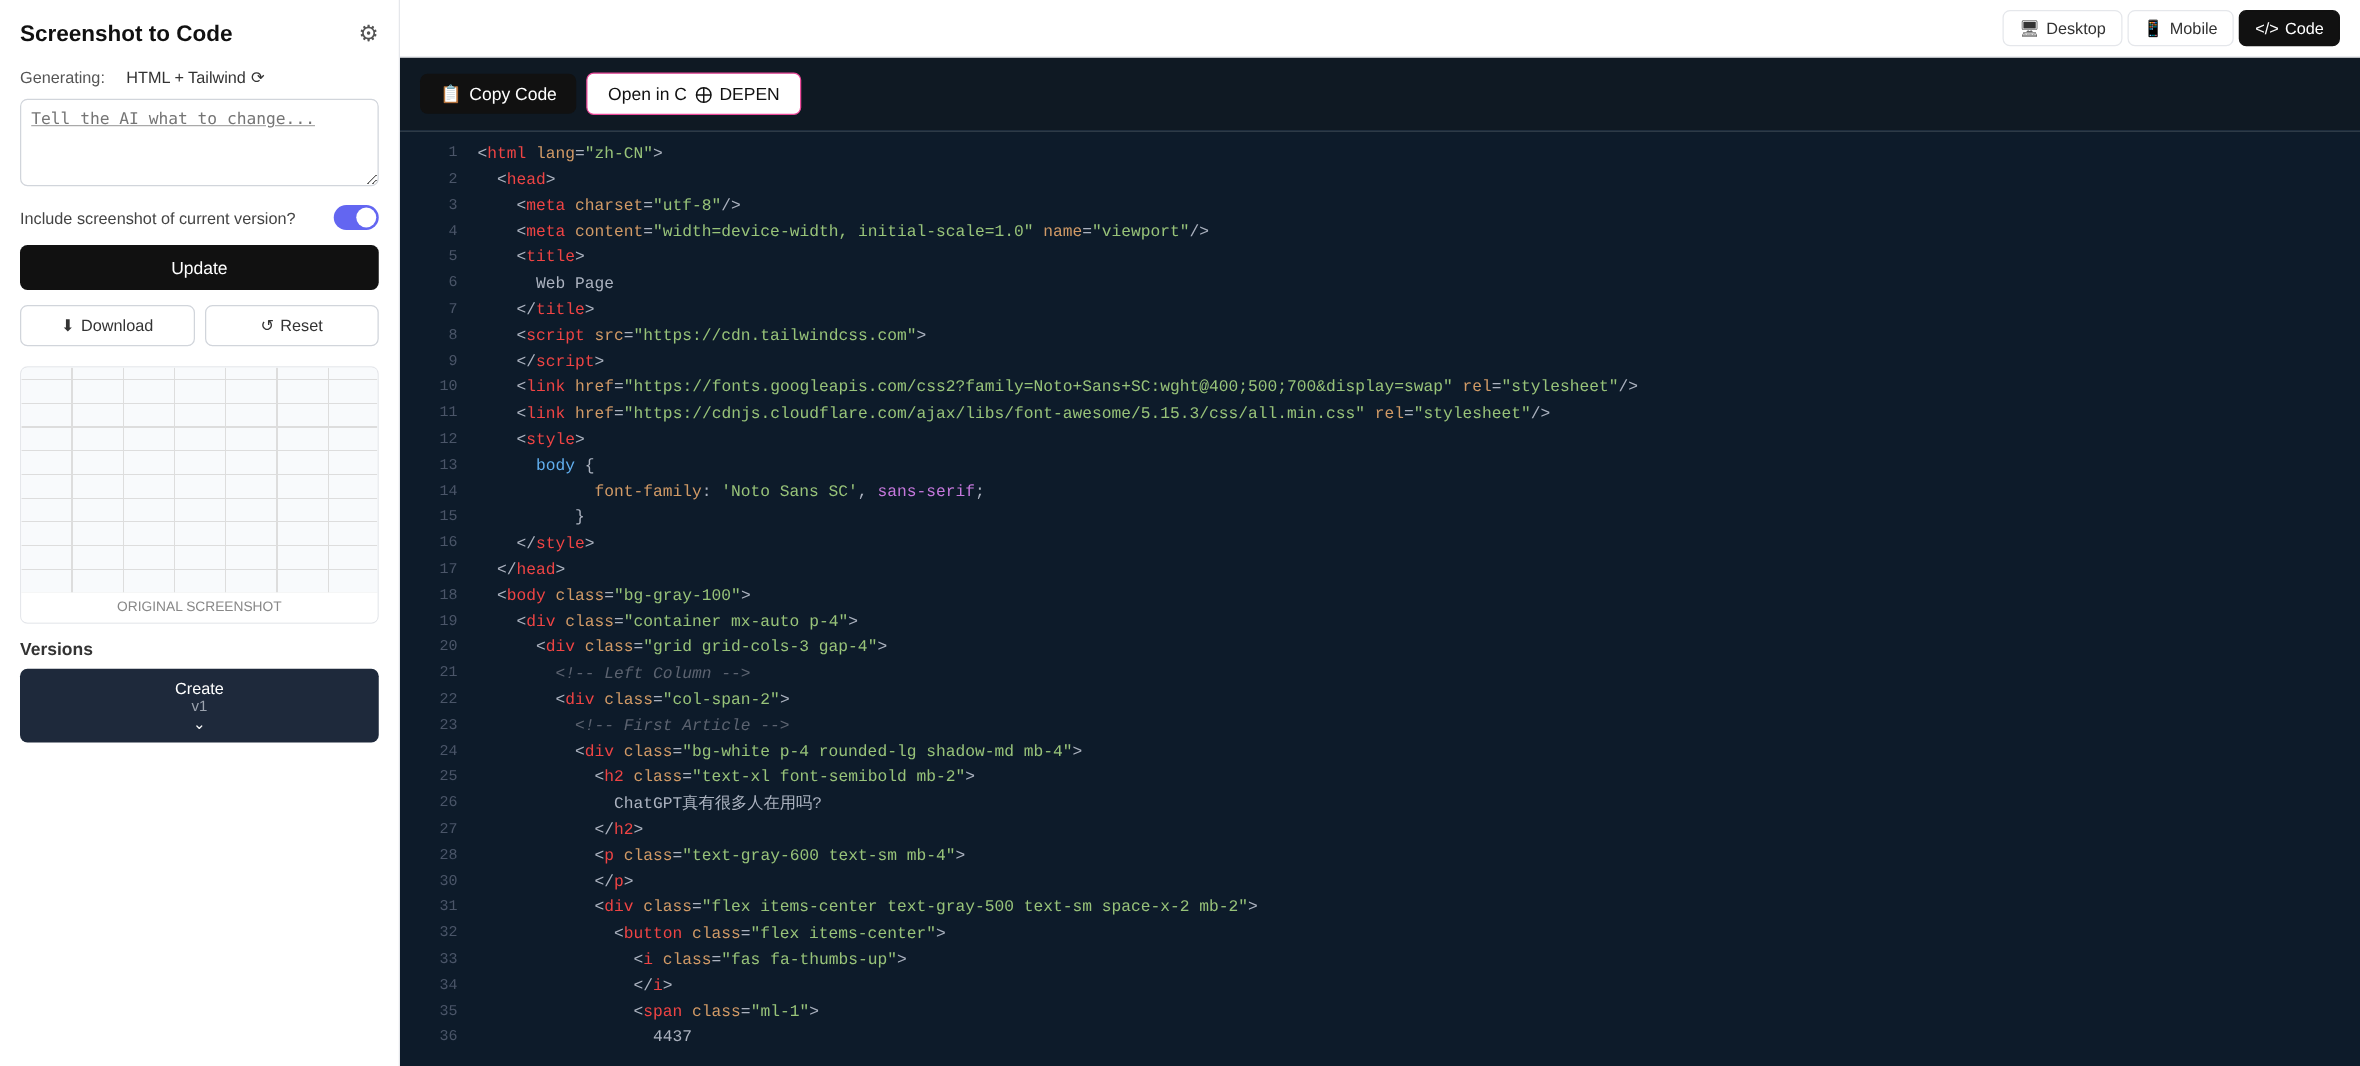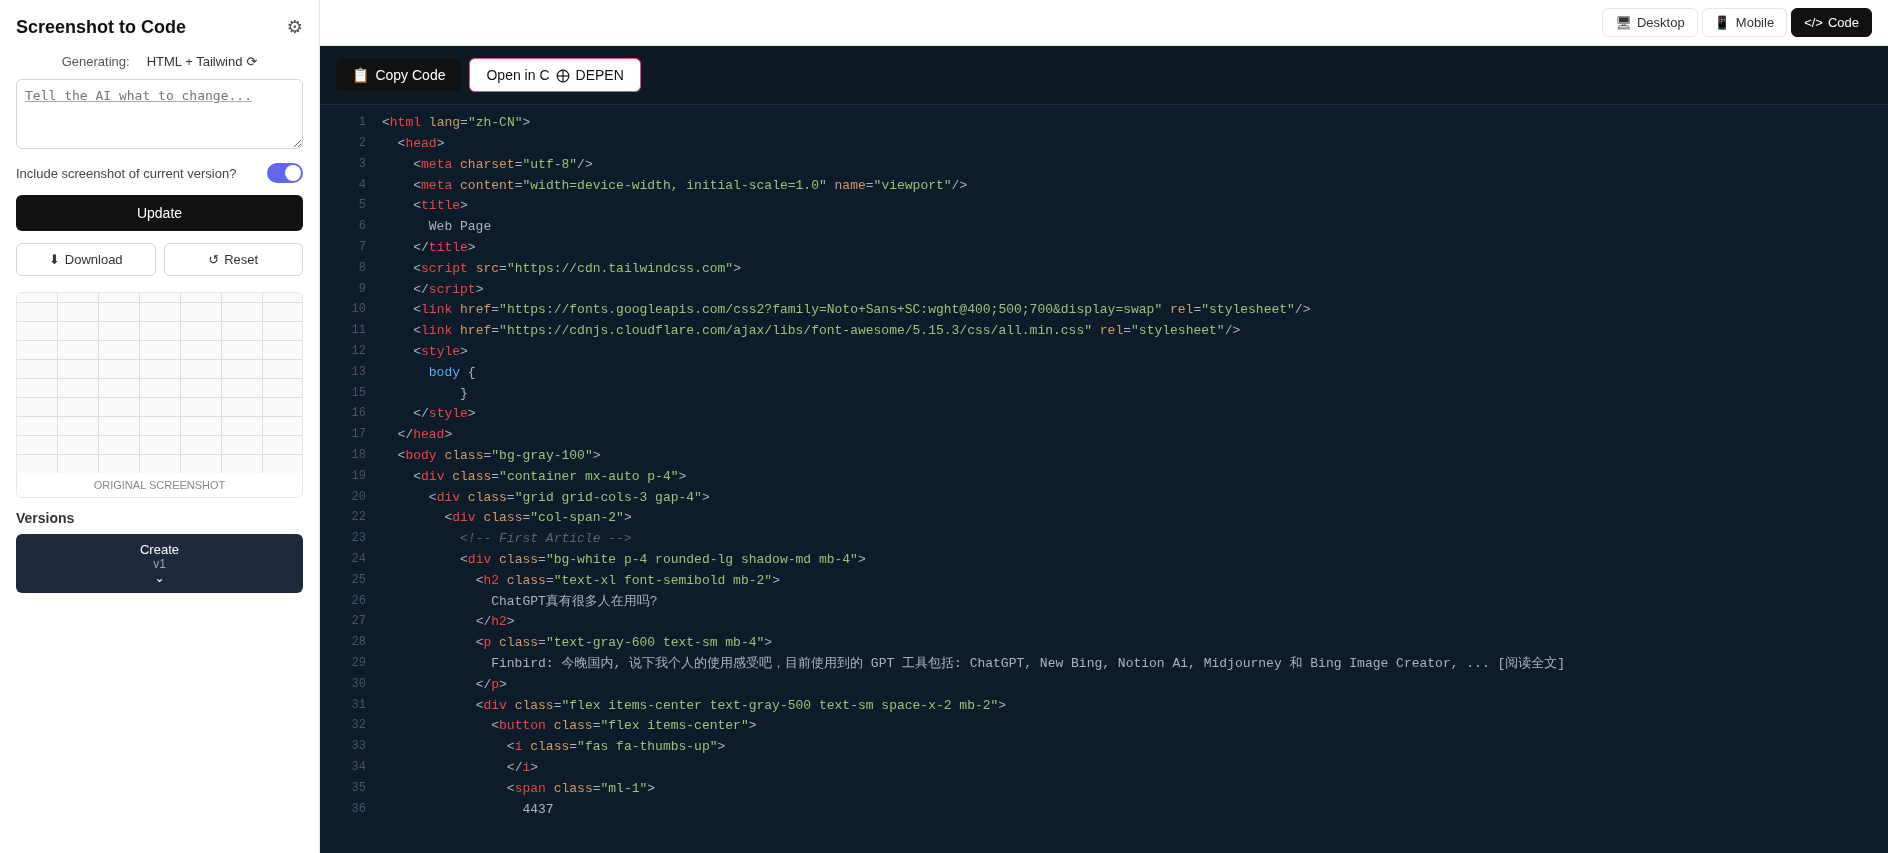--- a/index.html
+++ b/index.html
@@ -30,21 +30,20 @@
     .gear-icon {
       font-size: 18px;
       color: #555;
       cursor: pointer;
     }
     .generating-row {
       display: flex;
       align-items: center;
       gap: 10px;
       margin-bottom: 10px;
-      justify-content: center;
     }
     .generating-label {
       font-size: 13px;
       color: #555;
       min-width: 75px;
     }
     .generating-select {
       display: flex;
       align-items: center;
       gap: 4px;
@@ -432,20 +431,24 @@
         </div>
         <div class="code-line">
           <span class="line-num">12</span>
           <span class="line-content">    <span class="t-punct">&lt;</span><span class="t-tag">style</span><span class="t-punct">&gt;</span></span>
         </div>
         <div class="code-line">
           <span class="line-num">13</span>
           <span class="line-content">      <span class="t-prop">body</span> <span class="t-punct">{</span></span>
         </div>
         <div class="code-line">
+          <span class="line-num">14</span>
+          <span class="line-content">            <span class="t-attr">font-family</span><span class="t-punct">:</span> <span class="t-val">'Noto Sans SC'</span><span class="t-punct">,</span> <span class="t-keyword">sans-serif</span><span class="t-punct">;</span></span>
+        </div>
+        <div class="code-line">
           <span class="line-num">15</span>
           <span class="line-content">          <span class="t-punct">}</span></span>
         </div>
         <div class="code-line">
           <span class="line-num">16</span>
           <span class="line-content">    <span class="t-punct">&lt;/</span><span class="t-tag">style</span><span class="t-punct">&gt;</span></span>
         </div>
         <div class="code-line">
           <span class="line-num">17</span>
           <span class="line-content">  <span class="t-punct">&lt;/</span><span class="t-tag">head</span><span class="t-punct">&gt;</span></span>
@@ -456,20 +459,24 @@
         </div>
         <div class="code-line">
           <span class="line-num">19</span>
           <span class="line-content">    <span class="t-punct">&lt;</span><span class="t-tag">div</span> <span class="t-attr">class</span><span class="t-punct">=</span><span class="t-val">"container mx-auto p-4"</span><span class="t-punct">&gt;</span></span>
         </div>
         <div class="code-line">
           <span class="line-num">20</span>
           <span class="line-content">      <span class="t-punct">&lt;</span><span class="t-tag">div</span> <span class="t-attr">class</span><span class="t-punct">=</span><span class="t-val">"grid grid-cols-3 gap-4"</span><span class="t-punct">&gt;</span></span>
         </div>
         <div class="code-line">
+          <span class="line-num">21</span>
+          <span class="line-content">        <span class="t-comment">&lt;!-- Left Column --&gt;</span></span>
+        </div>
+        <div class="code-line">
           <span class="line-num">22</span>
           <span class="line-content">        <span class="t-punct">&lt;</span><span class="t-tag">div</span> <span class="t-attr">class</span><span class="t-punct">=</span><span class="t-val">"col-span-2"</span><span class="t-punct">&gt;</span></span>
         </div>
         <div class="code-line">
           <span class="line-num">23</span>
           <span class="line-content">          <span class="t-comment">&lt;!-- First Article --&gt;</span></span>
         </div>
         <div class="code-line">
           <span class="line-num">24</span>
           <span class="line-content">          <span class="t-punct">&lt;</span><span class="t-tag">div</span> <span class="t-attr">class</span><span class="t-punct">=</span><span class="t-val">"bg-white p-4 rounded-lg shadow-md mb-4"</span><span class="t-punct">&gt;</span></span>
@@ -484,24 +491,20 @@
         </div>
         <div class="code-line">
           <span class="line-num">27</span>
           <span class="line-content">            <span class="t-punct">&lt;/</span><span class="t-tag">h2</span><span class="t-punct">&gt;</span></span>
         </div>
         <div class="code-line">
           <span class="line-num">28</span>
           <span class="line-content">            <span class="t-punct">&lt;</span><span class="t-tag">p</span> <span class="t-attr">class</span><span class="t-punct">=</span><span class="t-val">"text-gray-600 text-sm mb-4"</span><span class="t-punct">&gt;</span></span>
         </div>
         <div class="code-line">
-          <span class="line-num">29</span>
-          <span class="line-content">              <span class="t-text">Finbird: 今晚国内, 说下我个人的使用感受吧，目前使用到的 GPT 工具包括: ChatGPT, New Bing, Notion Ai, Midjourney 和 Bing Image Creator, ... [阅读全文]</span></span>
-        </div>
-        <div class="code-line">
           <span class="line-num">30</span>
           <span class="line-content">            <span class="t-punct">&lt;/</span><span class="t-tag">p</span><span class="t-punct">&gt;</span></span>
         </div>
         <div class="code-line">
           <span class="line-num">31</span>
           <span class="line-content">            <span class="t-punct">&lt;</span><span class="t-tag">div</span> <span class="t-attr">class</span><span class="t-punct">=</span><span class="t-val">"flex items-center text-gray-500 text-sm space-x-2 mb-2"</span><span class="t-punct">&gt;</span></span>
         </div>
         <div class="code-line">
           <span class="line-num">32</span>
           <span class="line-content">              <span class="t-punct">&lt;</span><span class="t-tag">button</span> <span class="t-attr">class</span><span class="t-punct">=</span><span class="t-val">"flex items-center"</span><span class="t-punct">&gt;</span></span>

